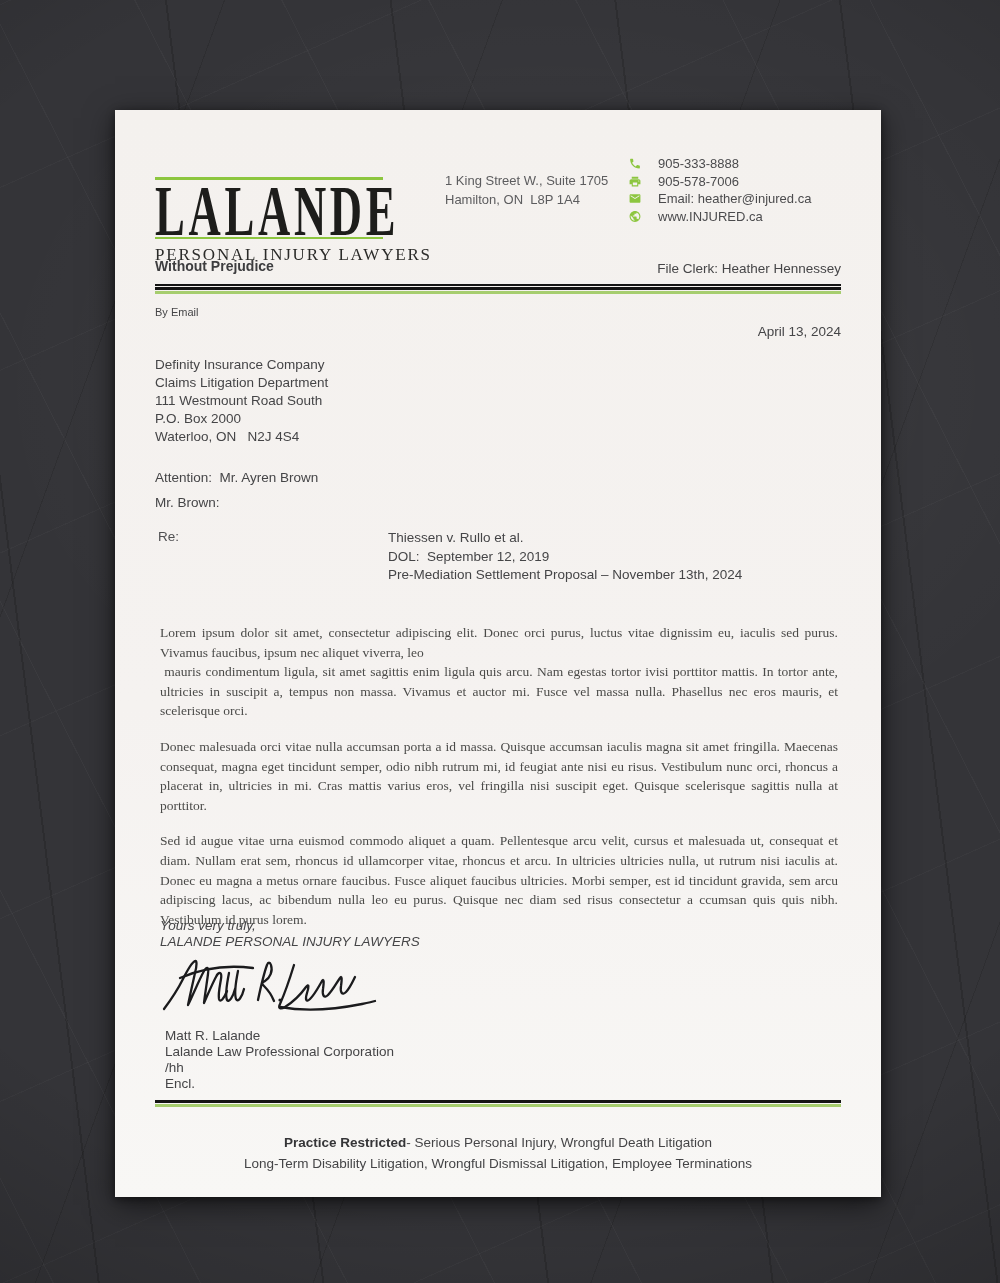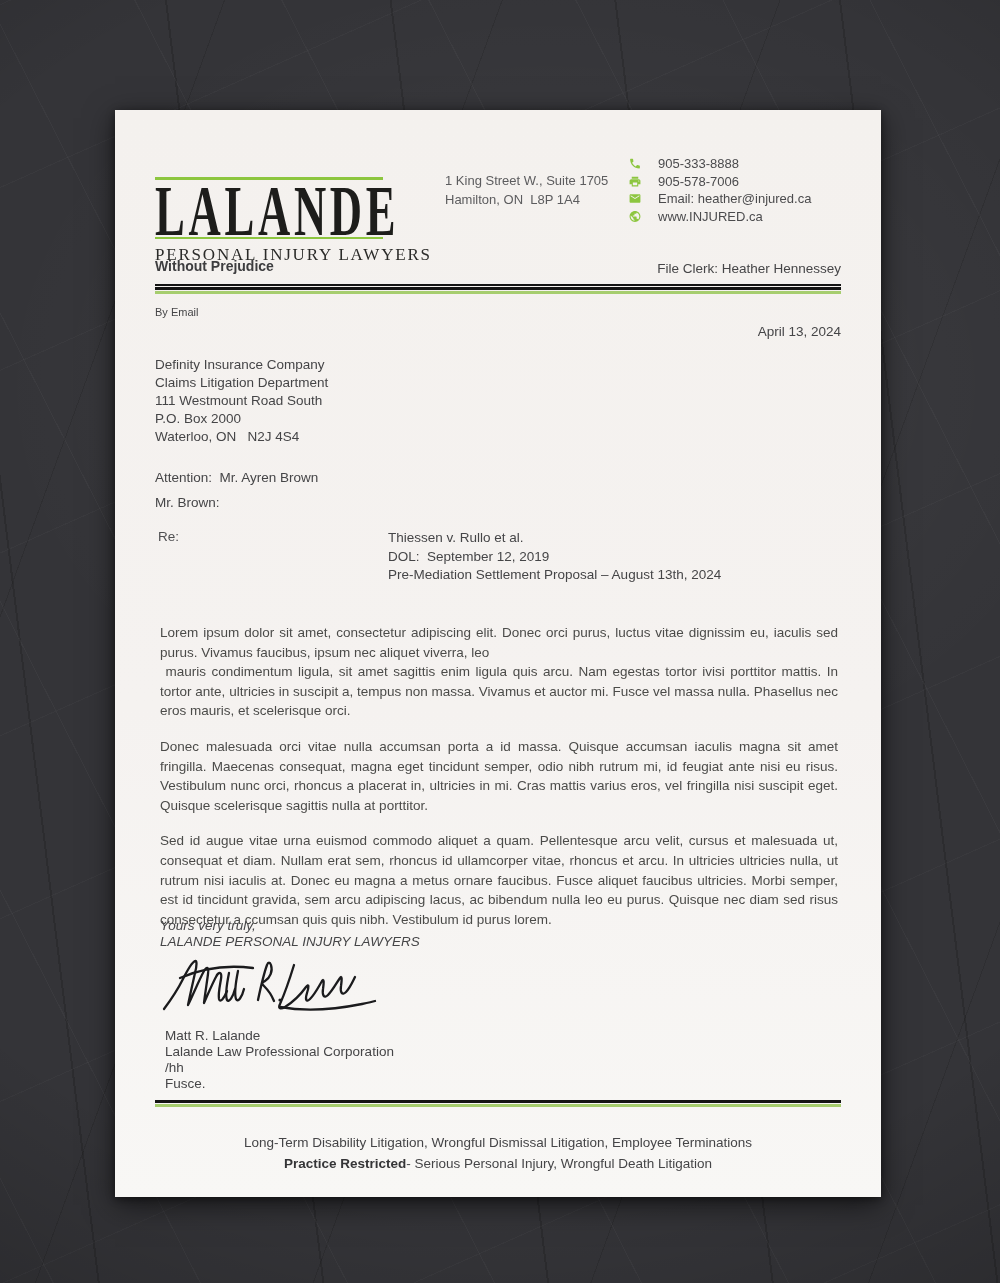--- a/index.html
+++ b/index.html
@@ -59,21 +59,21 @@
   .date{ right:40px; top:214px; font-size:13.5px; color:#454547; }
   .recipient{ left:40px; top:246px; font-size:13.5px; line-height:18.1px; color:#454547; }
   .attention{ left:40px; top:360px; font-size:13.5px; color:#454547; }
   .salutation{ left:40px; top:385px; font-size:13.5px; color:#454547; }
   .re-label{ left:43px; top:419px; font-size:13.5px; color:#4f4f51; }
   .re-lines{ left:273px; top:419px; font-size:13.5px; line-height:18.6px; color:#454547; }
 
   
   .body-text{ left:45px; top:513px; width:678px; font-size:13.5px; line-height:19.6px;
               color:#4b4b49; text-align:justify; }
-  .body-text p{ margin-bottom:16px; }
+  .body-text p{ margin-bottom:16px;font-family:Liberation Serif, serif; }
 
   
   .closing{ left:45px; top:808px; font-size:13.5px; line-height:16.2px; color:#454547;font-style:italic; }
   .signature{ left:45px; top:843px; }
   .sig-block{ left:50px; top:918px; font-size:13.5px; line-height:16px; color:#454547; }
 
   
   .footer-text{ left:0; right:0; top:1022px; text-align:center; font-size:13.5px;
                 line-height:21px; color:#454547; }
   .footer-text b{ font-weight:700; color:#353537; }
@@ -142,21 +142,21 @@
     <div class="pre">Waterloo, ON   N2J 4S4</div>
   </div>
 
   <div class="abs attention pre">Attention:  Mr. Ayren Brown</div>
   <div class="abs salutation">Mr. Brown:</div>
 
   <div class="abs re-label">Re:</div>
   <div class="abs re-lines">
     <div>Thiessen v. Rullo et al.</div>
     <div class="pre">DOL:  September 12, 2019</div>
-    <div>Pre-Mediation Settlement Proposal – August 13th, 2024</div>
+    <div>Pre-Mediation Settlement Proposal – November 13th, 2024</div>
   </div>
 
   <div class="abs body-text">
     <p class="pre">Lorem ipsum dolor sit amet, consectetur adipiscing elit. Donec orci purus, luctus vitae dignissim eu, iaculis sed purus. Vivamus faucibus, ipsum nec aliquet viverra, leo
  mauris condimentum ligula, sit amet sagittis enim ligula quis arcu. Nam egestas tortor ivisi porttitor mattis. In tortor ante, ultricies in suscipit a, tempus non massa. Vivamus et auctor mi. Fusce vel massa nulla. Phasellus nec eros mauris, et scelerisque orci.</p>
     <p>Donec malesuada orci vitae nulla accumsan porta a id massa. Quisque accumsan iaculis magna sit amet fringilla. Maecenas consequat, magna eget tincidunt semper, odio nibh rutrum mi, id feugiat ante nisi eu risus. Vestibulum nunc orci, rhoncus a placerat in, ultricies in mi. Cras mattis varius eros, vel fringilla nisi suscipit eget. Quisque scelerisque sagittis nulla at porttitor.</p>
     <p>Sed id augue vitae urna euismod commodo aliquet a quam. Pellentesque arcu velit, cursus et malesuada ut, consequat et diam. Nullam erat sem, rhoncus id ullamcorper vitae, rhoncus et arcu. In ultricies ultricies nulla, ut rutrum nisi iaculis at. Donec eu magna a metus ornare faucibus. Fusce aliquet faucibus ultricies. Morbi semper, est id tincidunt gravida, sem arcu adipiscing lacus, ac bibendum nulla leo eu purus. Quisque nec diam sed risus consectetur a ccumsan quis quis nibh. Vestibulum id purus lorem.</p>
   </div>
 
   <div class="abs closing">
@@ -175,26 +175,26 @@
       <circle cx="120" cy="47" r="1.6" fill="#1b1b1d" stroke="none"></circle>
       <path d="M134 12 C130 25 124 42 120 51 C118 55 120 57 125 54 C133 49 141 41 146 34 C149 30 149 34 147 40 C145 46 146 50 150 46 C155 41 159 33 162 28 C164 25 164 29 163 36 C162 42 164 46 168 42 C173 37 177 29 180 25 C182 22 182 26 181 33 C180 39 182 43 186 39 C190 35 193 28 195 24"></path>
       <path d="M120 54 C142 58 172 57 202 51 C207 50 212 49 215 48"></path>
     </g>
   </svg>
 
   <div class="abs sig-block">
     <div>Matt R. Lalande</div>
     <div>Lalande Law Professional Corporation</div>
     <div>/hh</div>
-    <div>Fusce.</div>
+    <div>Encl.</div>
   </div>
 
   <div class="abs rule rule-bottom">
     <div class="rl-black"></div>
     <div class="rl-green"></div>
   </div>
 
   <div class="abs footer-text">
+    <div><b>Practice Restricted</b><span>- Serious Personal Injury, Wrongful Death Litigation</span></div>
     <div>Long-Term Disability Litigation, Wrongful Dismissal Litigation, Employee Terminations</div>
-    <div><b>Practice Restricted</b><span>- Serious Personal Injury, Wrongful Death Litigation</span></div>
   </div>
 
 </div>
 
 </body></html>

